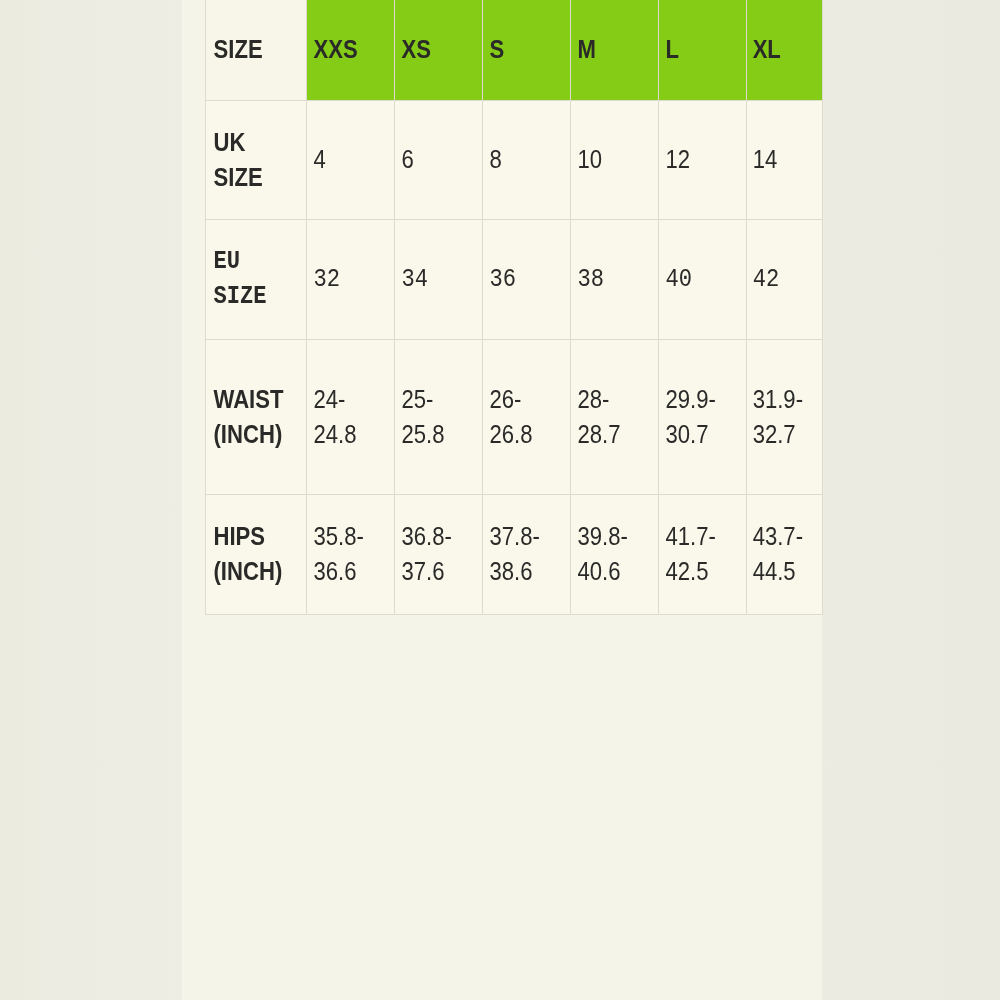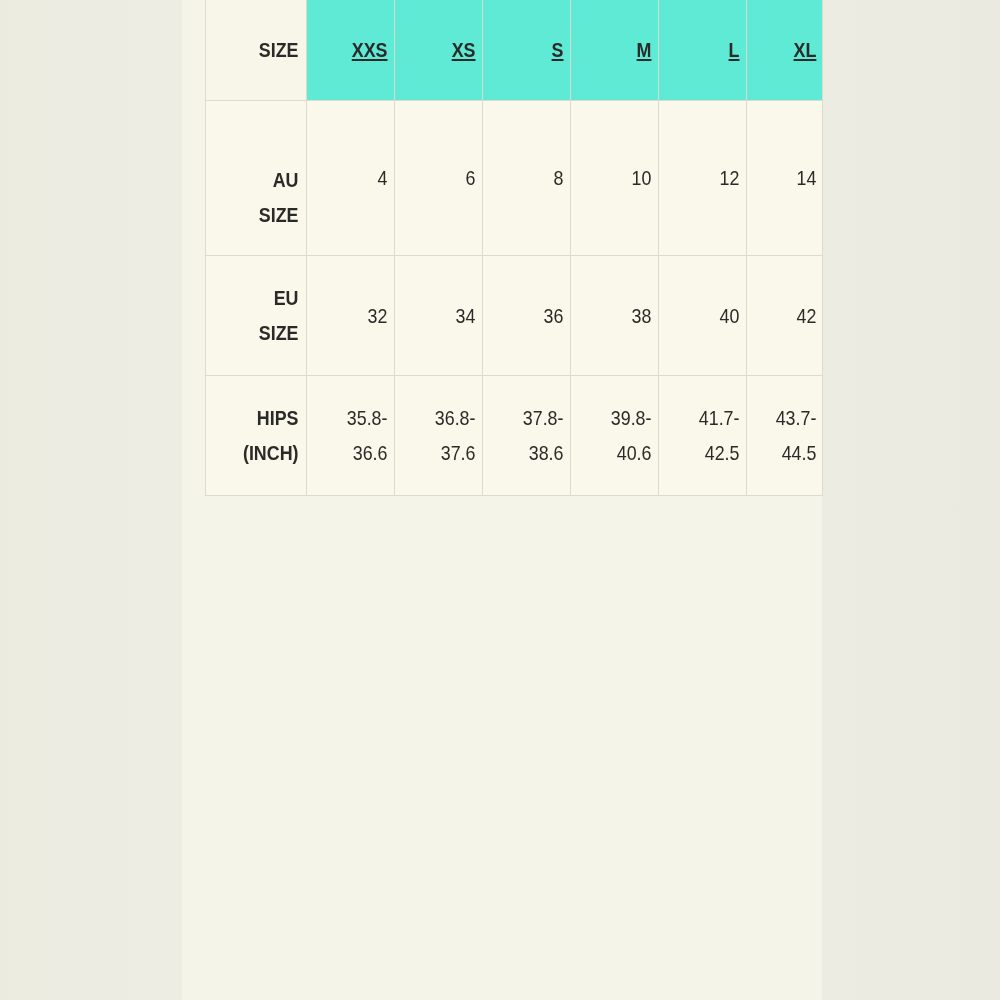--- a/index.html
+++ b/index.html
@@ -10,39 +10,39 @@
     color:#2A2A28;
   }
   .panel{
     position:absolute;left:182px;top:0;width:640px;height:1005px;
     background:#F5F4E8;box-sizing:border-box;padding-left:23px;
   }
   table.size-chart{
     border-collapse:collapse;table-layout:fixed;width:617px;
   }
   table.size-chart td,table.size-chart th{
-    border:1px solid #DCDBCD;padding:0;vertical-align:middle;text-align:right;
-    font-size:21px;line-height:35px;overflow:hidden;
+    border:1px solid #DCDBCD;padding:0;vertical-align:middle;text-align:left;
+    font-size:26px;line-height:35px;overflow:hidden;
   }
   table.size-chart tr:first-child th{border-top:none;}
-  th.h{background:#5eead4;font-weight:700;text-decoration:underline;}
+  th.h{background:#84cc16;font-weight:700;}
   th.corner{background:#F8F6E9;font-weight:700;}
   th.l{background:#FAF8EB;font-weight:700;}
   td.c{background:#FAF8EB;font-weight:400;}
   .t{
     display:block;white-space:pre-line;
     transform:scaleX(0.85);transform-origin:50% 50%;
   }
   .t.drop{transform:scaleX(0.85) translateY(19px);}
   
   tr.r-head{height:100px;}
   tr.r-au{height:155px;}
   tr.r-us{height:118px;}
   tr.r-uk{height:119px;}
-  tr.r-eu{height:120px;}
+  tr.r-eu{height:120px;font-family:Liberation Mono, monospace;}
   tr.r-bust{height:118px;}
   tr.r-waist{height:155px;}
   tr.r-hips{height:120px;}
 </style>
 </head>
 <body>
 
 <div class="panel">
   <table class="size-chart">
     <colgroup>
@@ -73,23 +73,23 @@
           </th>
         <th class="h">
             <span class="t">L</span>
           </th>
         <th class="h">
             <span class="t">XL</span>
           </th>
       </tr>
     </thead>
     <tbody>
-      <tr class="r-au">
+      <tr class="r-uk">
         <th class="l">
-            <span class="t drop">AU
+            <span class="t">UK
 SIZE</span>
           </th>
         <td class="c">
             <span class="t">4</span>
           </td>
         <td class="c">
             <span class="t">6</span>
           </td>
         <td class="c">
             <span class="t">8</span>
@@ -121,20 +121,50 @@
         <td class="c">
             <span class="t">38</span>
           </td>
         <td class="c">
             <span class="t">40</span>
           </td>
         <td class="c">
             <span class="t">42</span>
           </td>
       </tr>
+      <tr class="r-waist">
+        <th class="l">
+            <span class="t">WAIST
+(INCH)</span>
+          </th>
+        <td class="c">
+            <span class="t">24-
+24.8</span>
+          </td>
+        <td class="c">
+            <span class="t">25-
+25.8</span>
+          </td>
+        <td class="c">
+            <span class="t">26-
+26.8</span>
+          </td>
+        <td class="c">
+            <span class="t">28-
+28.7</span>
+          </td>
+        <td class="c">
+            <span class="t">29.9-
+30.7</span>
+          </td>
+        <td class="c">
+            <span class="t">31.9-
+32.7</span>
+          </td>
+      </tr>
       <tr class="r-hips">
         <th class="l">
             <span class="t">HIPS
 (INCH)</span>
           </th>
         <td class="c">
             <span class="t">35.8-
 36.6</span>
           </td>
         <td class="c">

